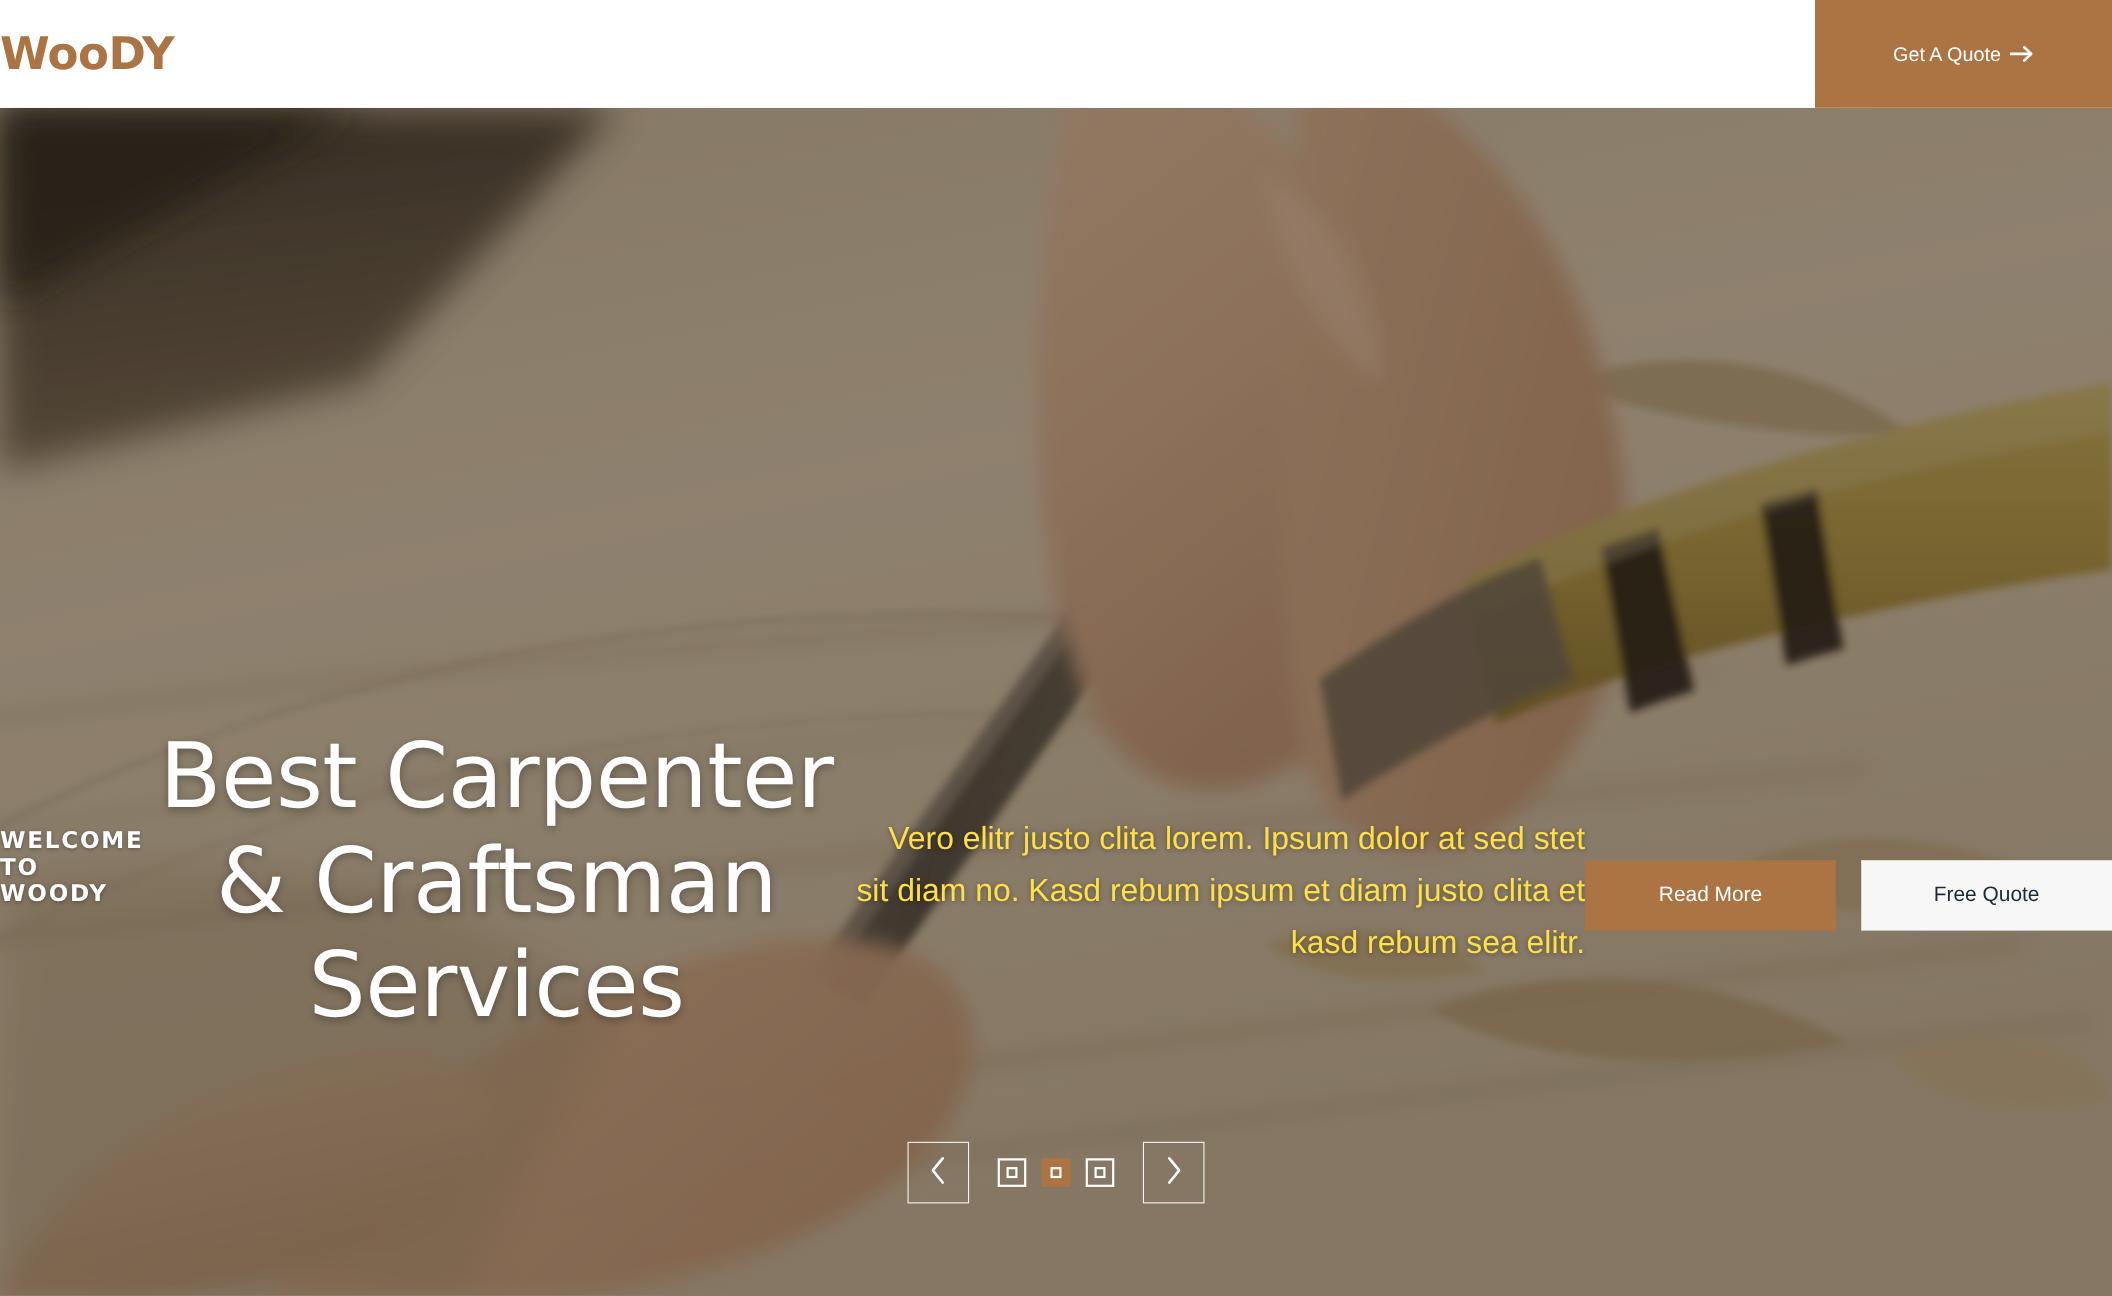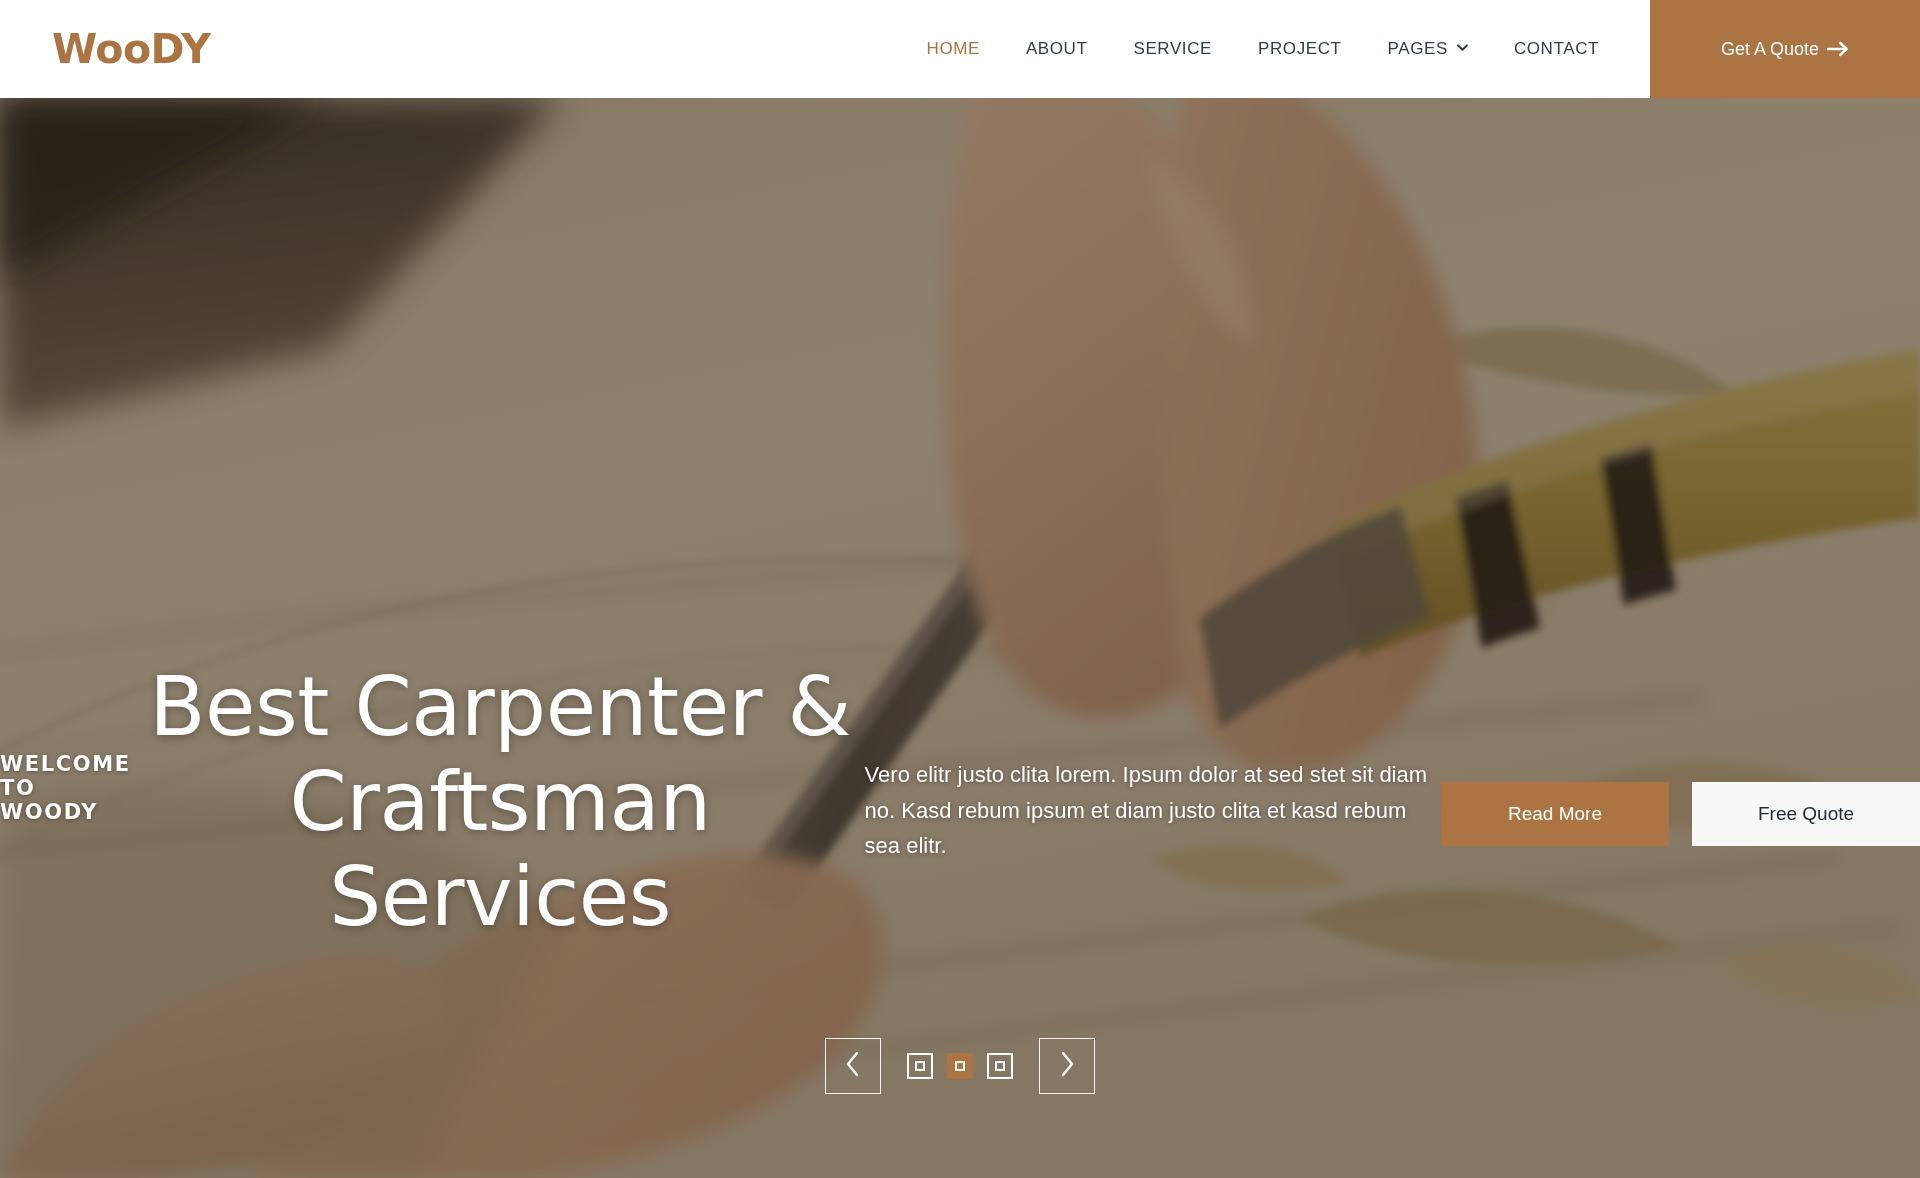--- a/index.html
+++ b/index.html
@@ -14,21 +14,20 @@
   
   .header {
     position:absolute; top:0; left:0;
     width:1920px; height:98px;
     background:#ffffff;
     display:flex; align-items:stretch;
     z-index:30;
   }
   .logo-wrap {
     display:flex; align-items:center;
-    padding-left:52px;
     flex:0 0 auto;
   }
   .logo {
     font-family:"DejaVu Sans", sans-serif;
     font-size:41px;
     font-weight:bold;
     color:#AB7442;
     letter-spacing:-0.5px;
     line-height:1;
   }
@@ -111,24 +110,24 @@
     font-size:82px;
     line-height:1.16;
     color:#ffffff;
     text-align:center;
     max-width:1130px;
     margin-top:27px;
     letter-spacing:-0.5px;
     text-shadow:0 2px 8px rgba(0,0,0,0.3);
   }
   .hero-sub {
-    font-size:22px;
+    font-size:29px;
     line-height:1.62;
-    color:#ffffff;
-    text-align:left;
+    color:#fde047;
+    text-align:right;
     max-width:1080px;
     margin-top:45px;
     text-shadow:0 1px 5px rgba(0,0,0,0.35);
   }
   .hero-btns {
     display:flex; gap:23px;
     margin-top:52px;
   }
   .btn {
     min-width:228px; height:64px;
@@ -178,52 +177,20 @@
 <body>
 
 <div class="header">
 
   <div class="logo-wrap">
     <span class="logo">WooDY</span>
   </div>
 
   <div class="nav-spacer"></div>
 
-  <nav class="nav">
-
-    <div class="nav-item active">
-      <span>HOME</span>
-    </div>
-
-    <div class="nav-item">
-      <span>ABOUT</span>
-    </div>
-
-    <div class="nav-item">
-      <span>SERVICE</span>
-    </div>
-
-    <div class="nav-item">
-      <span>PROJECT</span>
-    </div>
-
-    <div class="nav-item">
-      <span>PAGES</span>
-      <span class="chev">
-        <svg width="11" height="11" viewBox="0 0 12 12">
-          <path d="M1.2 3.8 L6 8.4 L10.8 3.8" fill="none" stroke="#2C3E50" stroke-width="2.2" stroke-linecap="round" stroke-linejoin="round"></path>
-        </svg>
-      </span>
-    </div>
-
-    <div class="nav-item">
-      <span>CONTACT</span>
-    </div>
-
-  </nav>
 
   <div class="quote-btn">
     <span>Get A Quote</span>
     <span class="arrow">
       <svg width="22" height="16" viewBox="0 0 22 16">
         <path d="M1 8 H19" stroke="#ffffff" stroke-width="2.4" stroke-linecap="round"></path>
         <path d="M13.2 2 L19.6 8 L13.2 14" fill="none" stroke="#ffffff" stroke-width="2.4" stroke-linecap="round" stroke-linejoin="round"></path>
       </svg>
     </span>
   </div>

